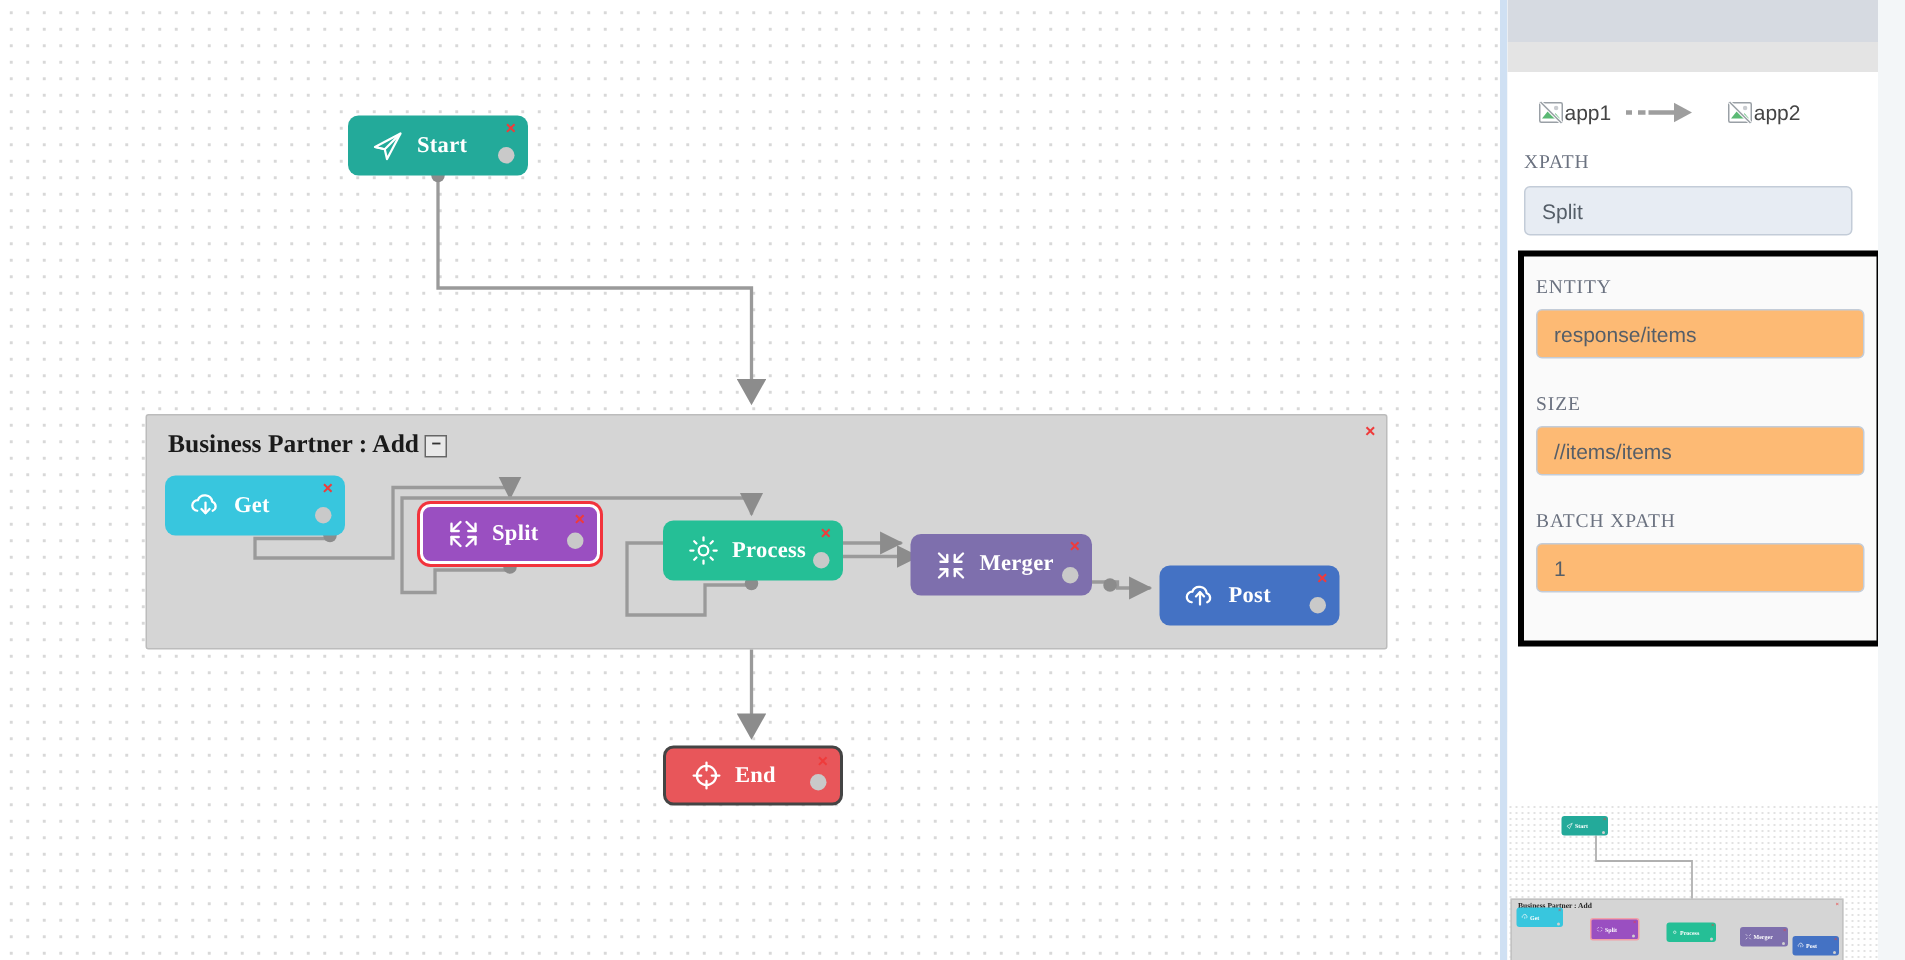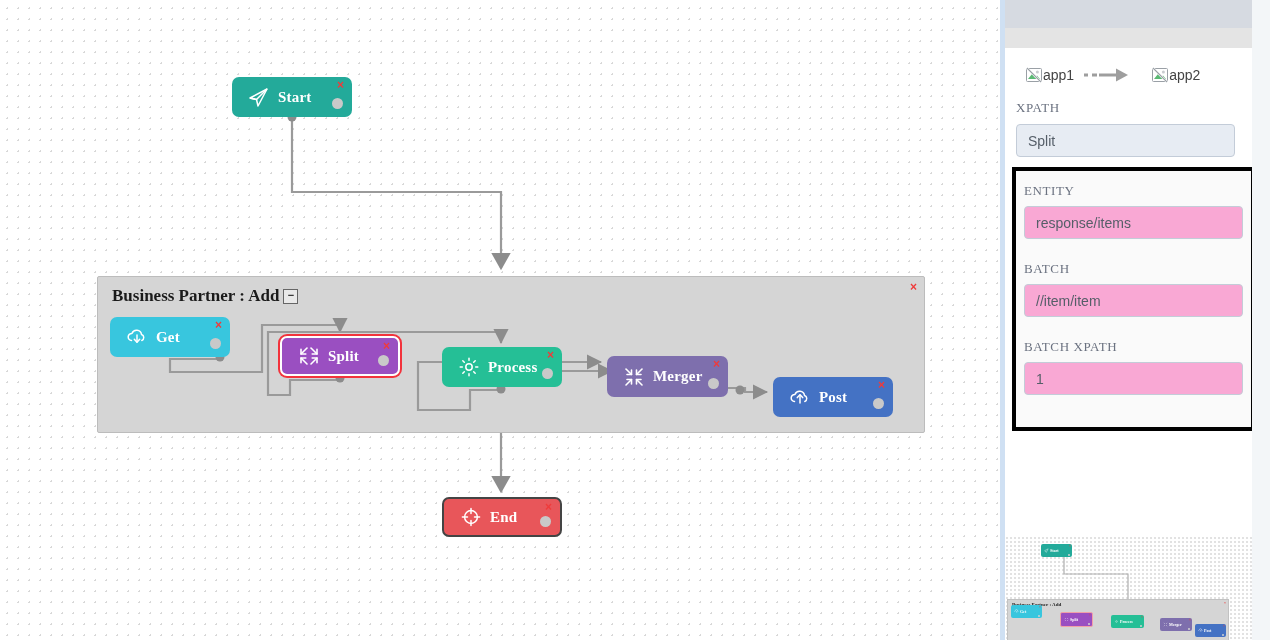--- a/index.html
+++ b/index.html
@@ -113,21 +113,21 @@
   }
   .arrow-mid{width:54px;height:20px;margin:0 6px;flex:0 0 auto;}
 
   .field-label{
     font-family:"Liberation Serif",serif;
     font-size:13px;color:#6b7280;letter-spacing:.6px;
   }
   .field-box{
     box-sizing:border-box;width:219px;height:33px;
     border:1px solid #c3ccd8;border-radius:4px;
-    background:#f9a8d4;
+    background:#fdba74;
     display:flex;align-items:center;padding-left:11px;
     font-family:"Liberation Sans",sans-serif;
     font-size:14px;color:#555e68;
   }
   .field-box.disabled{background:#e7ecf3;border-color:#c3ccd8;}
 
   .text-group{position:absolute;left:11px;top:52px;}
   .text-group .field-label{display:block;margin-bottom:8px;}
 
   .props-box{
@@ -373,22 +373,22 @@
 
       <div class="props-box">
         <div class="props-inner">
 
           <div class="grp">
             <span class="field-label fl">ENTITY</span>
             <div class="field-box">response/items</div>
           </div>
 
           <div class="grp">
-            <span class="field-label fl">BATCH</span>
-            <div class="field-box">//item/item</div>
+            <span class="field-label fl">SIZE</span>
+            <div class="field-box">//items/items</div>
           </div>
 
           <div>
             <span class="field-label fl">BATCH XPATH</span>
             <div class="field-box">1</div>
           </div>
 
         </div>
       </div>
 

